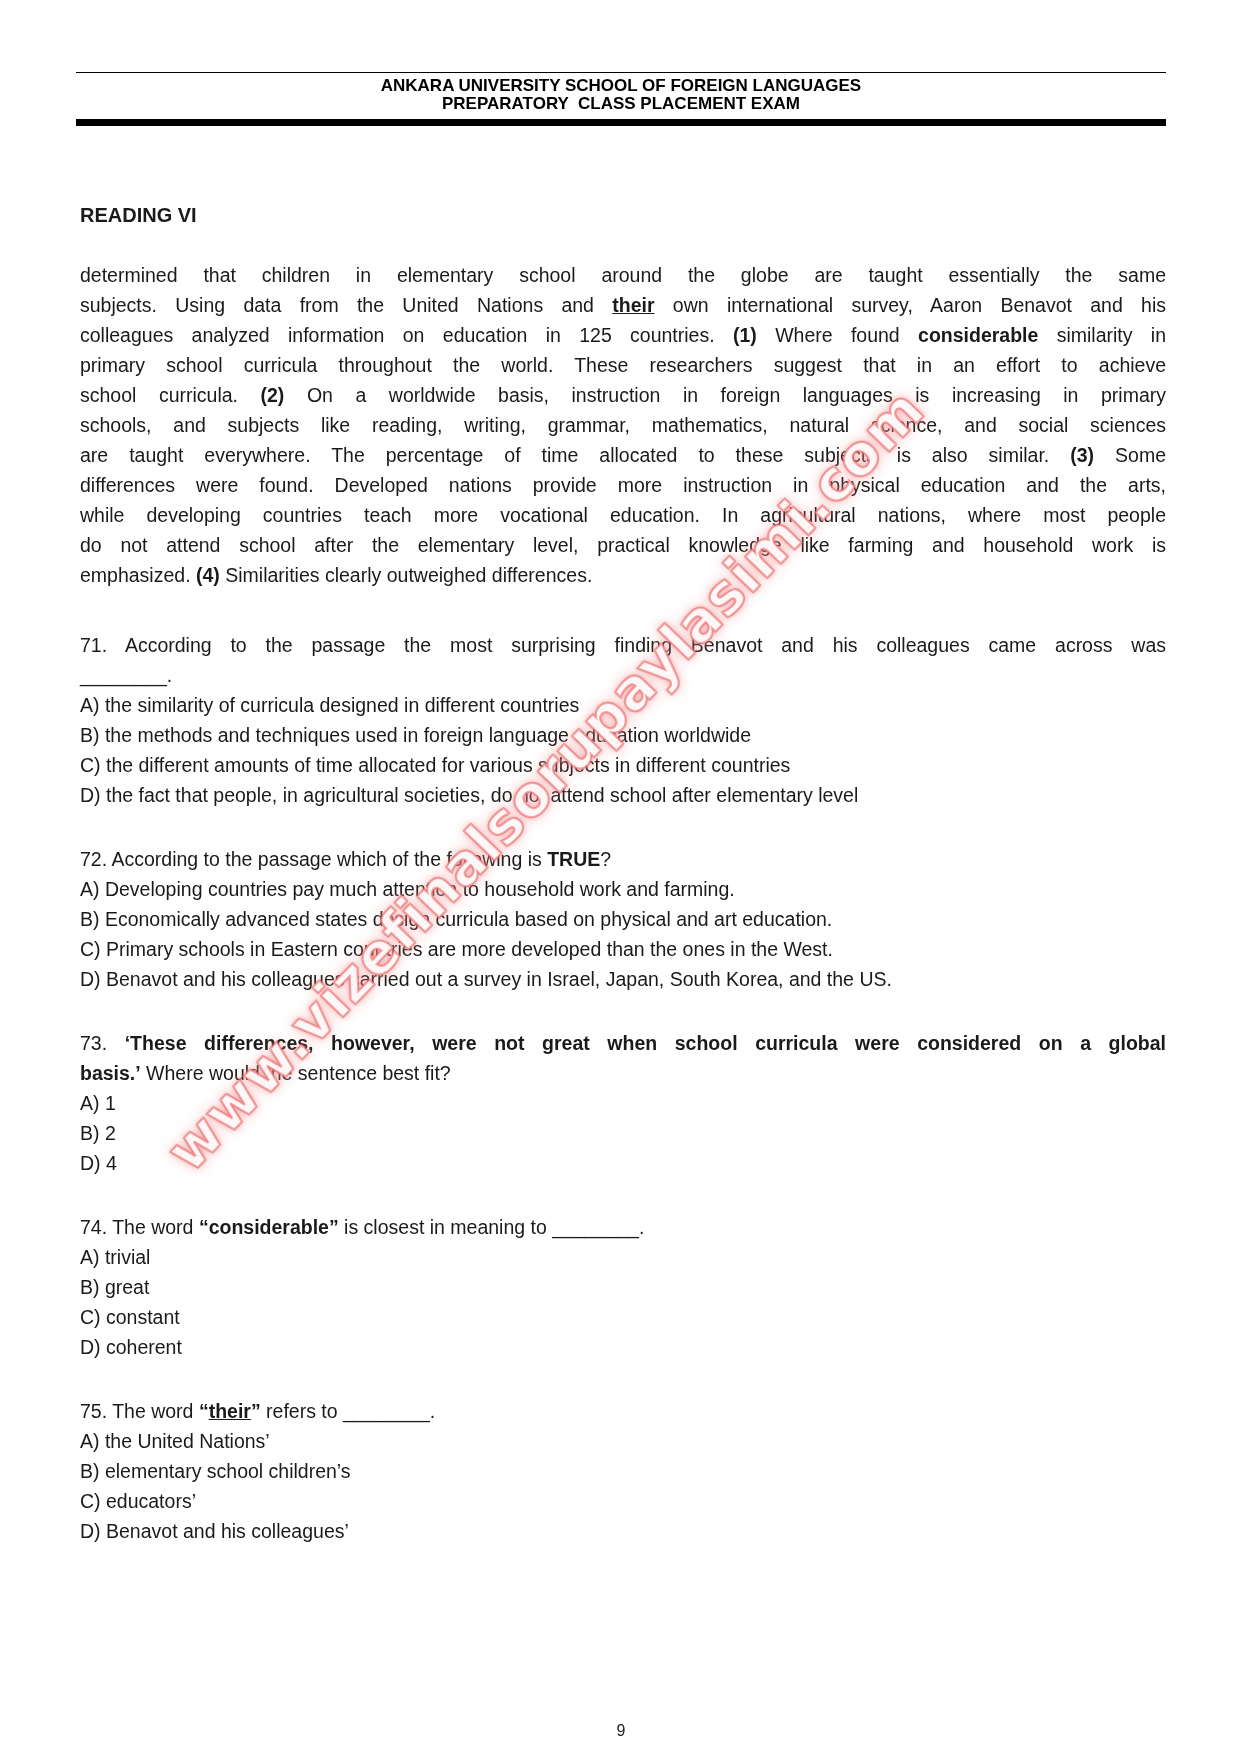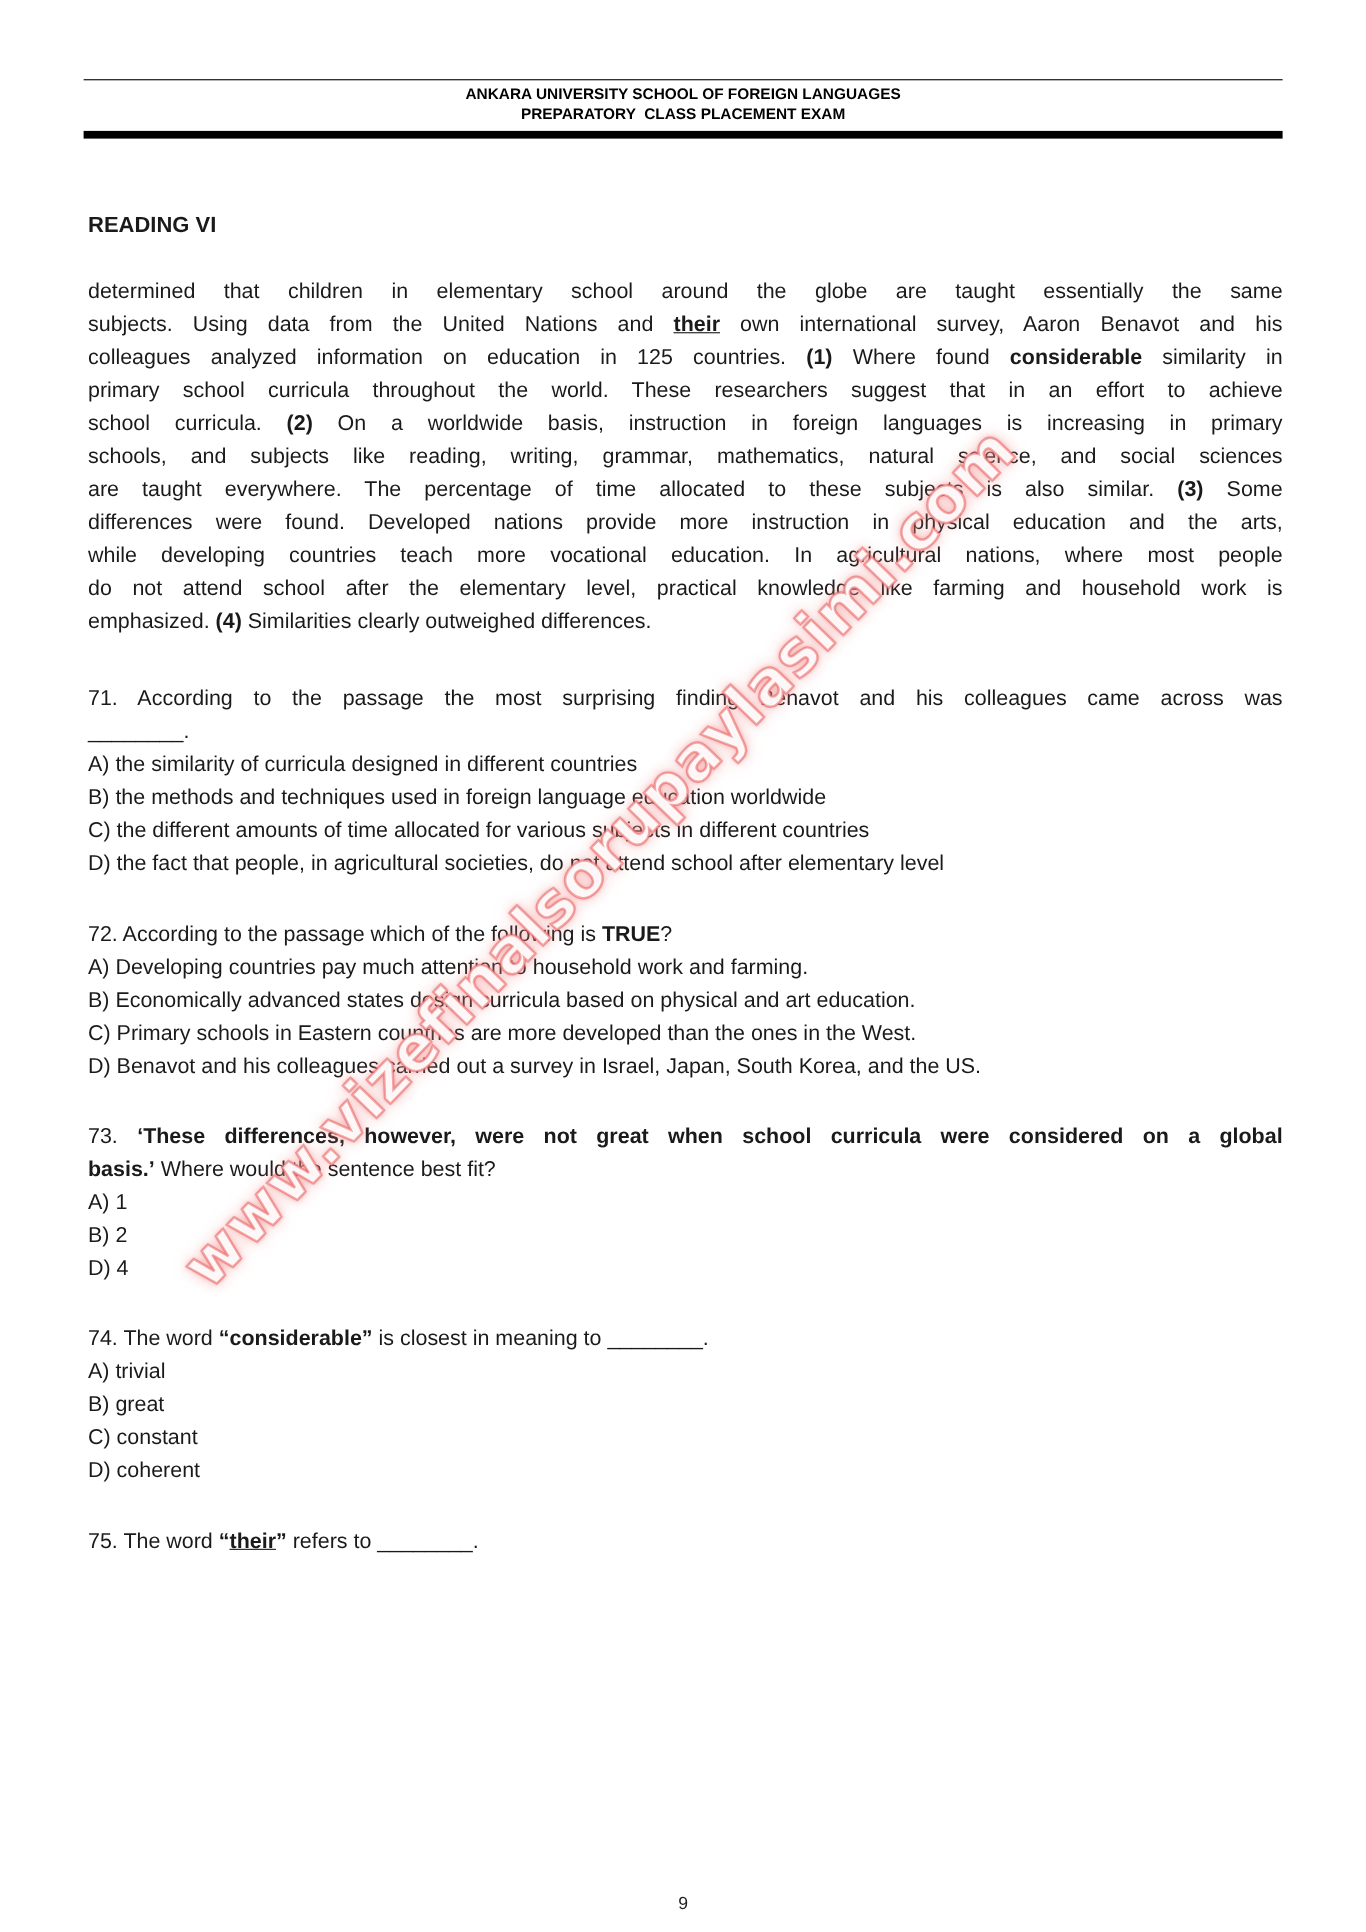--- a/index.html
+++ b/index.html
@@ -14,31 +14,31 @@
   .page { position: absolute; inset: 0; }
 
   
   .header-rule {
     position: absolute; left: 76px; width: 1090px; top: 72px;
     height: 0; border-top: 1.7px solid #000;
   }
   .header-text {
     position: absolute; left: 0; width: 100%; top: 77px;
     text-align: center; font-weight: bold; color: #000;
-    font-size: 14px; line-height: 17.5px;
+    font-size: 17px; line-height: 17.5px;
   }
   .header-text div { white-space: pre; }
   .header-bar {
     position: absolute; left: 76px; width: 1090px; top: 119px;
     height: 7px; background: #000;
   }
 
   
   .content {
-    position: absolute; left: 80px; width: 1086px; top: 190px;
+    position: absolute; left: 80px; width: 1086px; top: 200px;
     font-size: 19.5px; line-height: 30px;
   }
   .section-title {
     font-size: 20px; font-weight: bold; margin: 0 0 30px 0; line-height: 30px;
   }
   .pline { text-align: justify; text-align-last: justify; }
   .passage .pline:last-child { text-align-last: left; }
   .stem .pline:last-child { text-align-last: left; }
   .question { margin-top: 34px; }
   .question.first { margin-top: 40px; }
@@ -146,20 +146,26 @@
           <div class="option">B) great</div>
           <div class="option">C) constant</div>
           <div class="option">D) coherent</div>
         </div>
     </div>
 
     <div class="question">
       <div class="stem">
           <div class="pline"><span>75. The word </span><span class="b">“</span><span class="b u">their</span><span class="b">”</span><span> refers to ________.</span></div>
         </div>
+      <div class="options">
+          <div class="option">A) the United Nations’</div>
+          <div class="option">B) elementary school children’s</div>
+          <div class="option">C) educators’</div>
+          <div class="option">D) Benavot and his colleagues’</div>
+        </div>
     </div>
 
   </div>
 
   <div class="watermark">www.vizefinalsorupaylasimi.com</div>
 
   <div class="page-number">9</div>
 
 </div>
 

